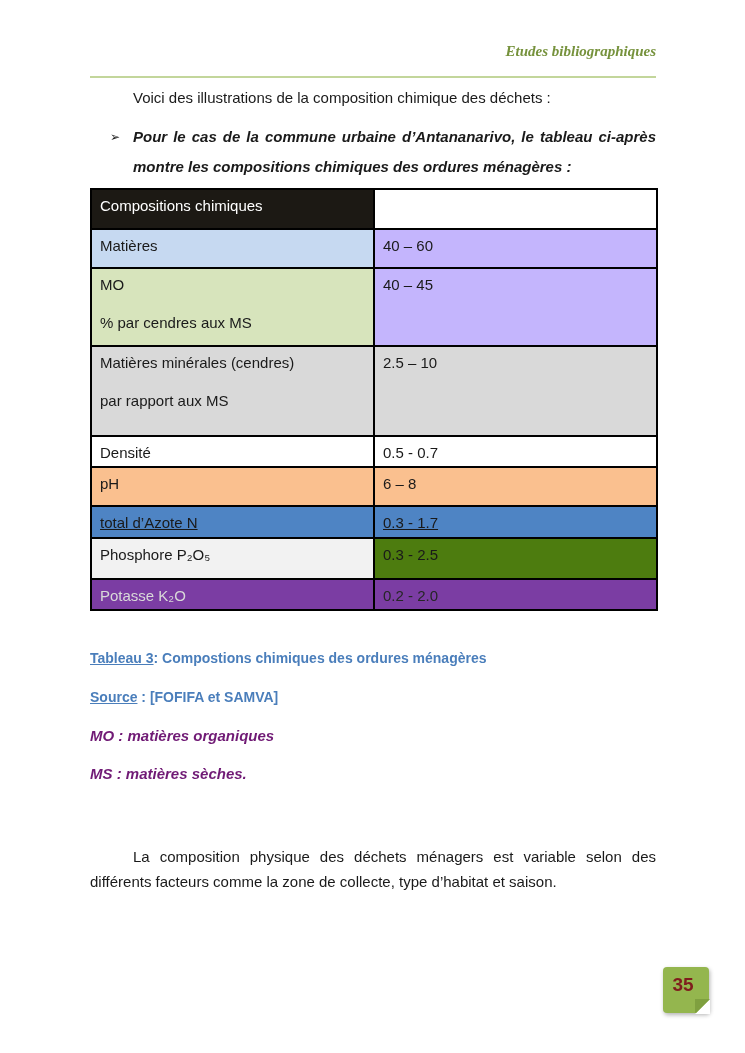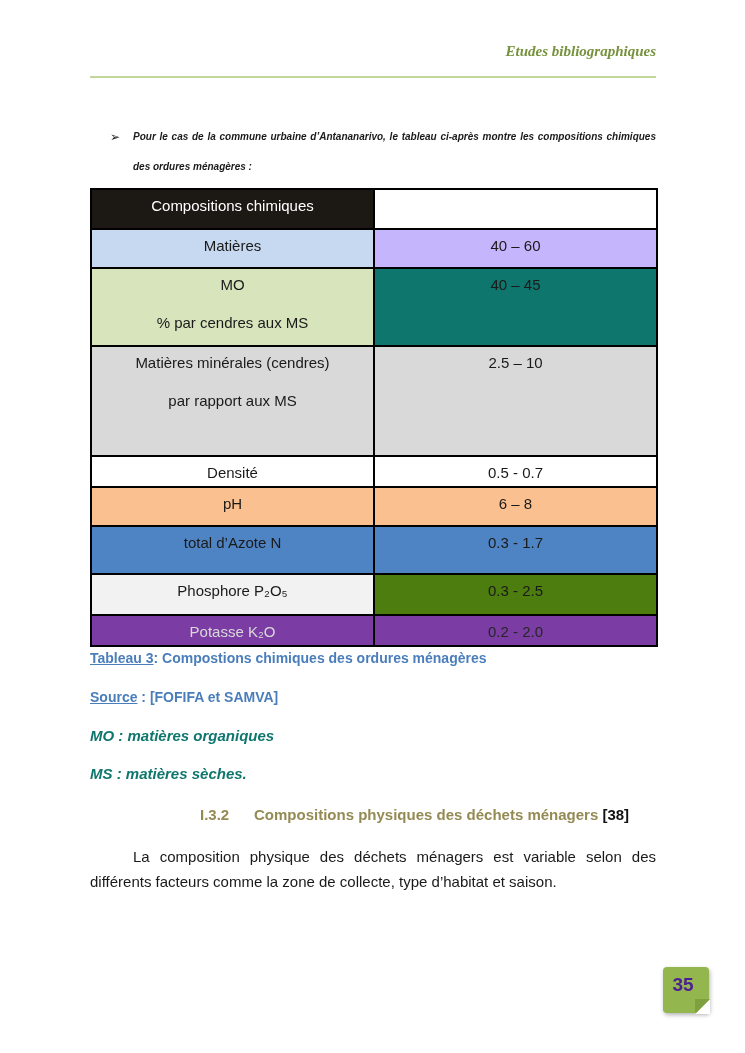--- a/index.html
+++ b/index.html
@@ -47,58 +47,58 @@
   }
   .bullet-marker {
     flex: 0 0 23px;
     font-size: 12px;
     line-height: 30px;
     color: #1a1a1a;
   }
   .bullet-text {
     margin: 0;
     flex: 1;
-    font-size: 10px;
+    font-size: 15px;
     font-weight: bold;
     font-style: italic;
     line-height: 30px;
     text-align: justify;
   }
 
   
   .chem-table {
     position: absolute;
     top: 188px; left: 90px;
     width: 566px;
     border-collapse: collapse;
     table-layout: fixed;
     font-size: 15px;
   }
   .chem-table th, .chem-table td {
     border: 2px solid #000;
     vertical-align: top;
-    text-align: center;
+    text-align: left;
     padding: 6px 8px 4px;
     line-height: 19px;
     margin-top: 38px;
   }
   .head-cell {
     background: #1c1914;
     color: #ffffff;
     font-weight: normal;
     height: 40px;
   }
   .ghost-cell { border: none; background: #ffffff; }
   .label-cell { white-space: pre-line; }
   .chem-table tbody tr:nth-child(1) td { height: 39px; }
   .chem-table tbody tr:nth-child(2) td { height: 78px; }
-  .chem-table tbody tr:nth-child(3) td { height: 110px; }
+  .chem-table tbody tr:nth-child(3) td { height: 90px; }
   .chem-table tbody tr:nth-child(4) td { height: 20px; }
   .chem-table tbody tr:nth-child(5) td { height: 39px; }
-  .chem-table tbody tr:nth-child(6) td { height: 48px; }
+  .chem-table tbody tr:nth-child(6) td { height: 32px; text-decoration: underline; }
   .chem-table tbody tr:nth-child(7) td { height: 41px; }
   .chem-table tbody tr:nth-child(8) td { height: 27px; }
 
   
   .caption, .source-line {
     position: absolute;
     left: 90px;
     margin: 0;
     font-size: 14px;
     font-weight: bold;
@@ -108,21 +108,21 @@
   .source-line { top: 689px; }
   .u { text-decoration: underline; }
 
   .note {
     position: absolute;
     left: 90px;
     margin: 0;
     font-size: 15px;
     font-weight: bold;
     font-style: italic;
-    color: #0f766e;
+    color: #701a75;
   }
   .note-mo { top: 727px; }
   .note-ms { top: 765px; }
 
   .section-heading {
     position: absolute;
     top: 806px; left: 90px; width: 566px;
     margin: 0;
     font-size: 15px;
     font-weight: bold;
@@ -148,21 +148,21 @@
     width: 46px; height: 46px;
     background: #94b64e;
     border-radius: 4px;
     box-shadow: 1px 2px 4px rgba(0,0,0,0.30);
   }
   .badge-num {
     position: absolute;
     top: 7px; left: 0; width: 100%;
     padding-right: 6px;
     text-align: center;
-    color: #4c1d95;
+    color: #7f1d1d;
     font-weight: bold;
     font-size: 19px;
   }
   .fold-white {
     position: absolute; right: -1px; bottom: -1px;
     width: 0; height: 0;
     border-bottom: 15px solid #ffffff;
     border-left: 15px solid transparent;
   }
   .fold-dark {
@@ -175,20 +175,21 @@
 </style>
 </head>
 <body>
 
 <div class="page">
 
   <div class="header-band">
     <span class="header-title">Etudes bibliographiques</span>
   </div>
 
+  <p class="intro">Voici des illustrations de la composition chimique des déchets :</p>
 
   <div class="bullet-item">
     <span class="bullet-marker">➢</span>
     <p class="bullet-text">Pour le cas de la commune urbaine d’Antananarivo, le tableau ci-après montre les compositions chimiques des ordures ménagères :</p>
   </div>
 
   <table class="chem-table">
     <colgroup>
       <col style="width:283px">
       <col style="width:283px">
@@ -201,21 +202,21 @@
     </thead>
     <tbody>
         <tr>
       <td class="label-cell" style="background: rgb(198, 217, 241);">Matières</td>
       <td class="value-cell" style="background: #c4b5fd;">40 – 60</td>
     </tr>
         <tr>
       <td class="label-cell" style="background: rgb(215, 228, 188);">MO
 
 % par cendres aux MS</td>
-      <td class="value-cell" style="background: #0f766e;">40 – 45</td>
+      <td class="value-cell" style="background: #c4b5fd;">40 – 45</td>
     </tr>
         <tr>
       <td class="label-cell" style="background: rgb(217, 217, 217);">Matières minérales (cendres)
 
 par rapport aux MS</td>
       <td class="value-cell" style="background: rgb(217, 217, 217);">2.5 – 10</td>
     </tr>
         <tr>
       <td class="label-cell" style="background: rgb(255, 255, 255);">Densité</td>
       <td class="value-cell" style="background: rgb(255, 255, 255);">0.5 - 0.7</td>
@@ -239,24 +240,20 @@
       </tbody>
   </table>
 
   <p class="caption"><span class="u">Tableau 3</span><span>: Compostions chimiques des ordures ménagères</span></p>
 
   <p class="source-line"><span class="u">Source</span><span> : [FOFIFA et SAMVA]</span></p>
 
   <p class="note note-mo">MO : matières organiques</p>
   <p class="note note-ms">MS : matières sèches.</p>
 
-  <h2 class="section-heading">
-    <span class="sec-num">I.3.2</span><span class="sec-title">Compositions physiques des déchets ménagers</span>
-    <span class="sec-ref">[38]</span>
-  </h2>
 
   <p class="body-paragraph">La composition physique des déchets ménagers est variable selon des différents facteurs comme la zone de collecte, type d’habitat et saison.</p>
 
   <div class="page-badge">
     <span class="fold-white"></span>
     <span class="fold-dark"></span>
     <span class="badge-num">35</span>
   </div>
 
 </div>

